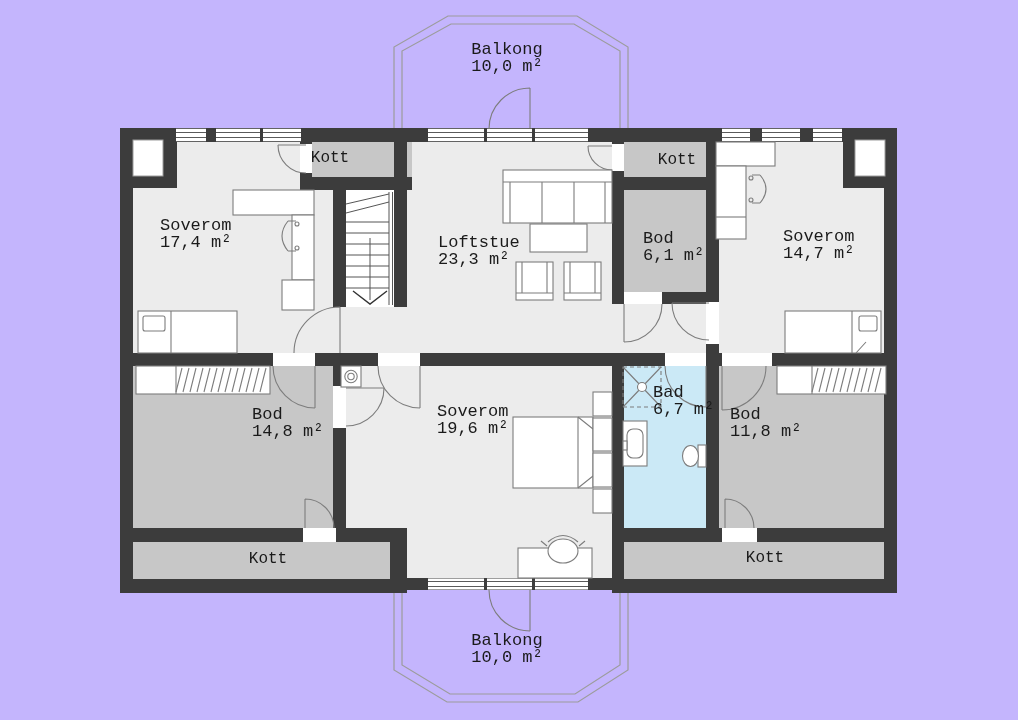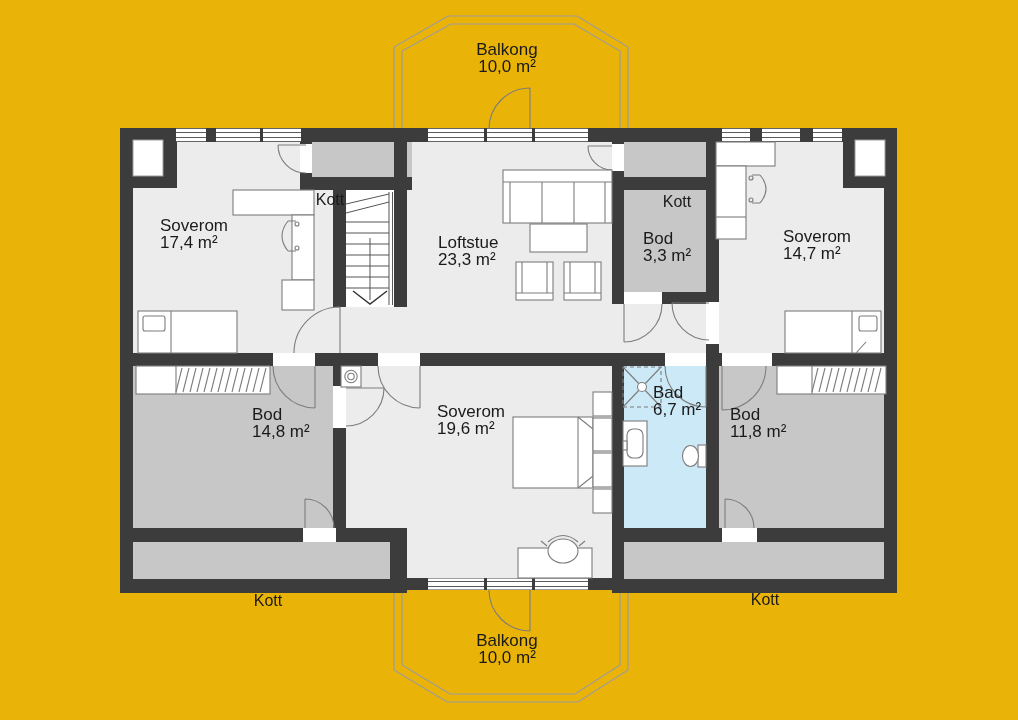--- a/index.html
+++ b/index.html
@@ -1,22 +1,22 @@
 <!DOCTYPE html>
 <html style="--wall: #3c3c3c; --floor: #ececec; --storage: #c7c7c7; --bathroom: #cbe9f6; --outline: #9c9c9c; --furniture: #7d7d7d; --glass: #5a5a5a;"><head>
 <meta charset="utf-8">
 <style>
   html,body{margin:0;padding:0;background:#ffffff;}
-  .plan{position:relative;width:1018px;height:720px;background:#eab308;overflow:hidden;
-        font-family:Liberation Sans, sans-serif;}
+  .plan{position:relative;width:1018px;height:720px;background:#c4b5fd;overflow:hidden;
+        font-family:Liberation Mono, monospace;}
   .plan svg{position:absolute;left:0;top:0;}
   .room-label{position:absolute;color:#1a1a1a;white-space:nowrap;}
   .room-label .nm{font-size:17px;line-height:19px;}
   .room-label .ar{font-size:17px;line-height:16px;}
-  .room-label.small .nm{font-size:16px;margin-top:41px;}
+  .room-label.small .nm{font-size:16px;}
   .centered{text-align:center;width:160px;}
 </style>
 </head>
 <body>
 
 <div class="plan">
 <svg width="1018" height="720" viewBox="0 0 1018 720">
 
   <g fill="none" stroke="var(--outline)" stroke-width="1.2">
     <path d="M394,128 L394,47 L448,16 L577,16 L628,47 L628,128"></path>
@@ -243,21 +243,21 @@
   <div class="room-label" style="left:160px;top:216px">
     <div class="nm">Soverom</div>
     <div class="ar">17,4 m²</div>
   </div>
   <div class="room-label" style="left:438px;top:233px">
     <div class="nm">Loftstue</div>
     <div class="ar">23,3 m²</div>
   </div>
   <div class="room-label" style="left:643px;top:229px">
     <div class="nm">Bod</div>
-    <div class="ar">3,3 m²</div>
+    <div class="ar">6,1 m²</div>
   </div>
   <div class="room-label small centered" style="left:637px;top:151px;width:80px">
     <div class="nm">Kott</div>
   </div>
   <div class="room-label" style="left:783px;top:227px">
     <div class="nm">Soverom</div>
     <div class="ar">14,7 m²</div>
   </div>
   <div class="room-label" style="left:252px;top:405px">
     <div class="nm">Bod</div>

